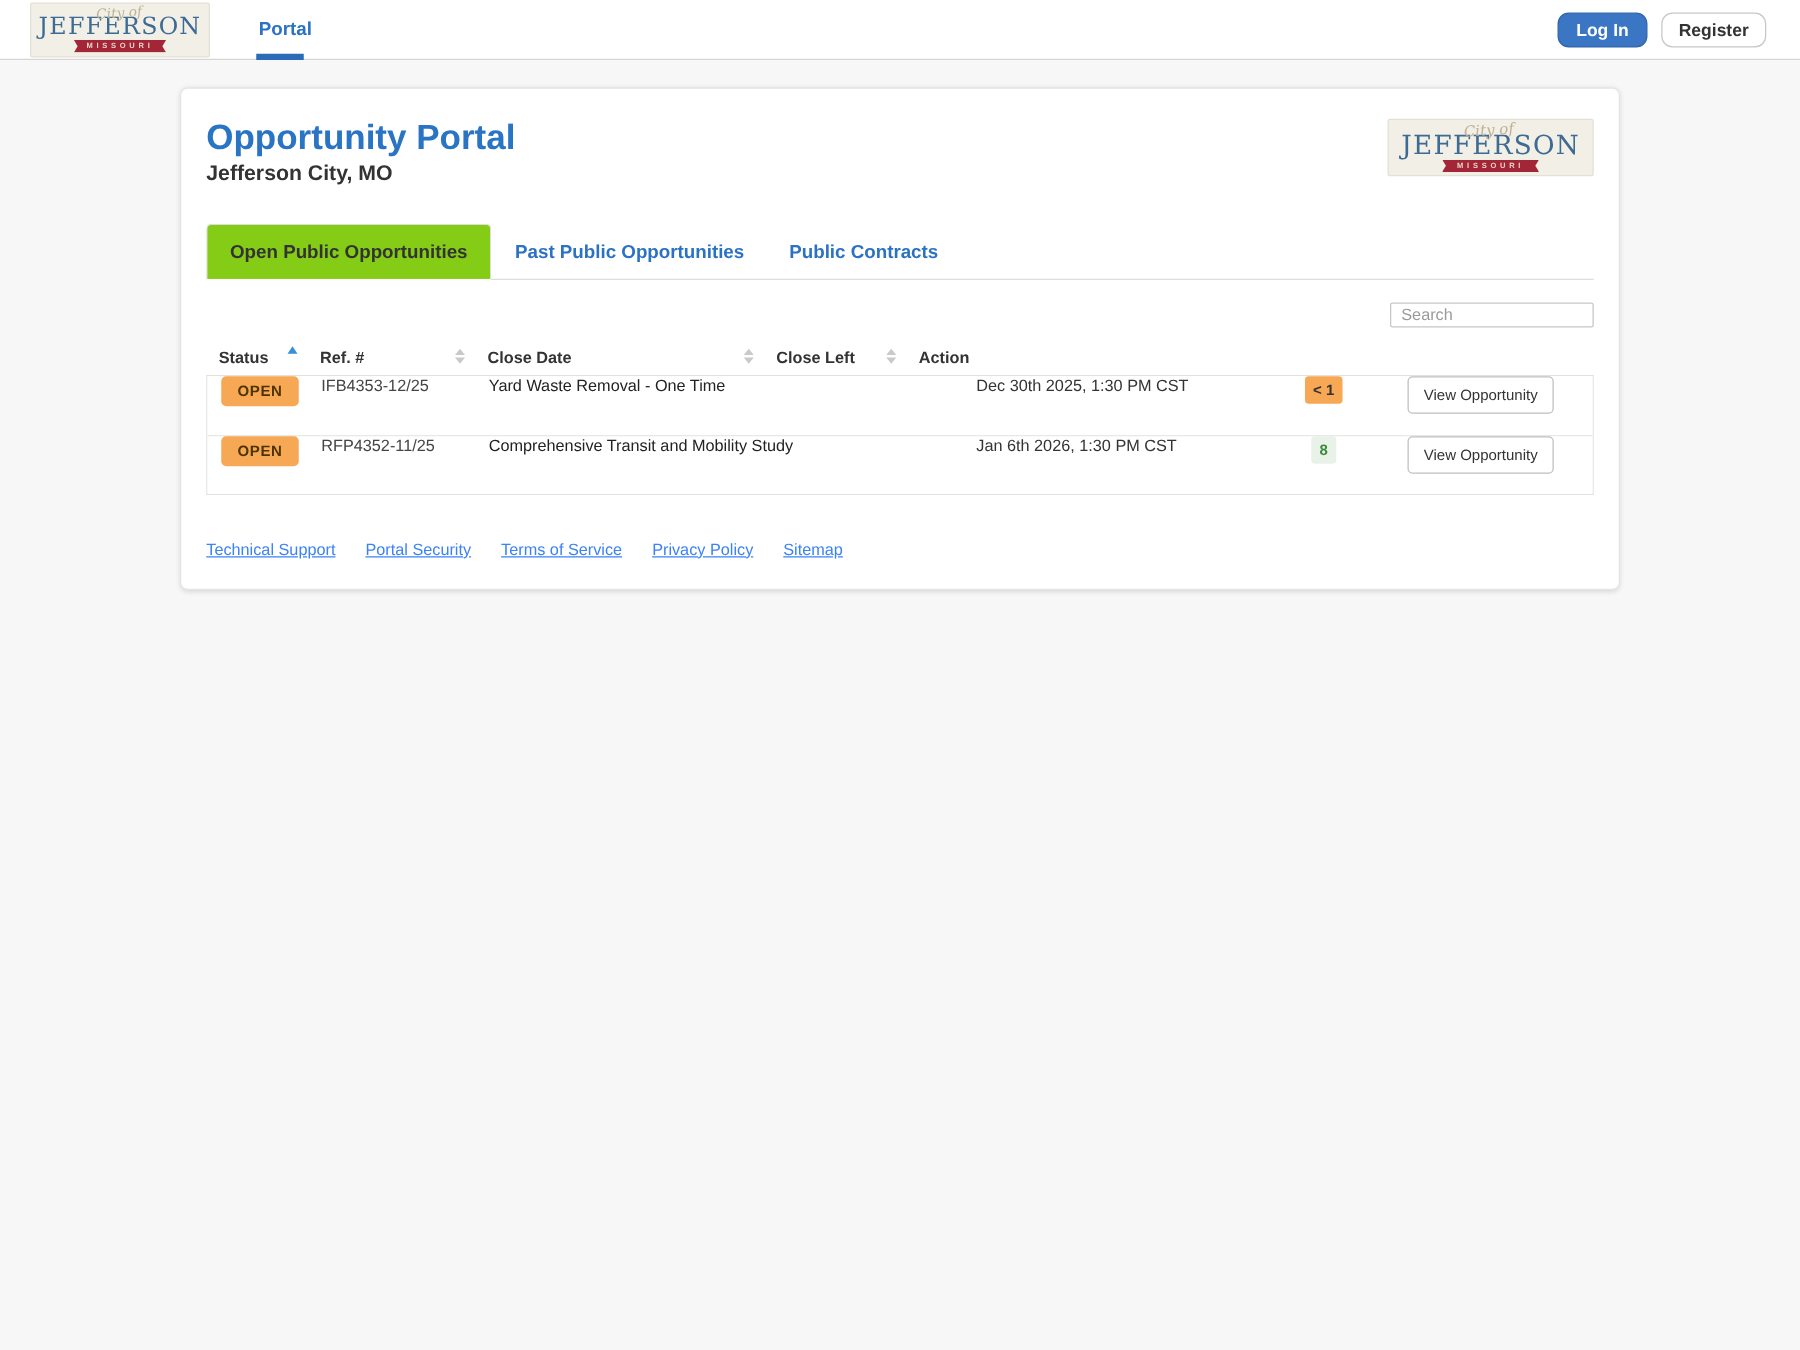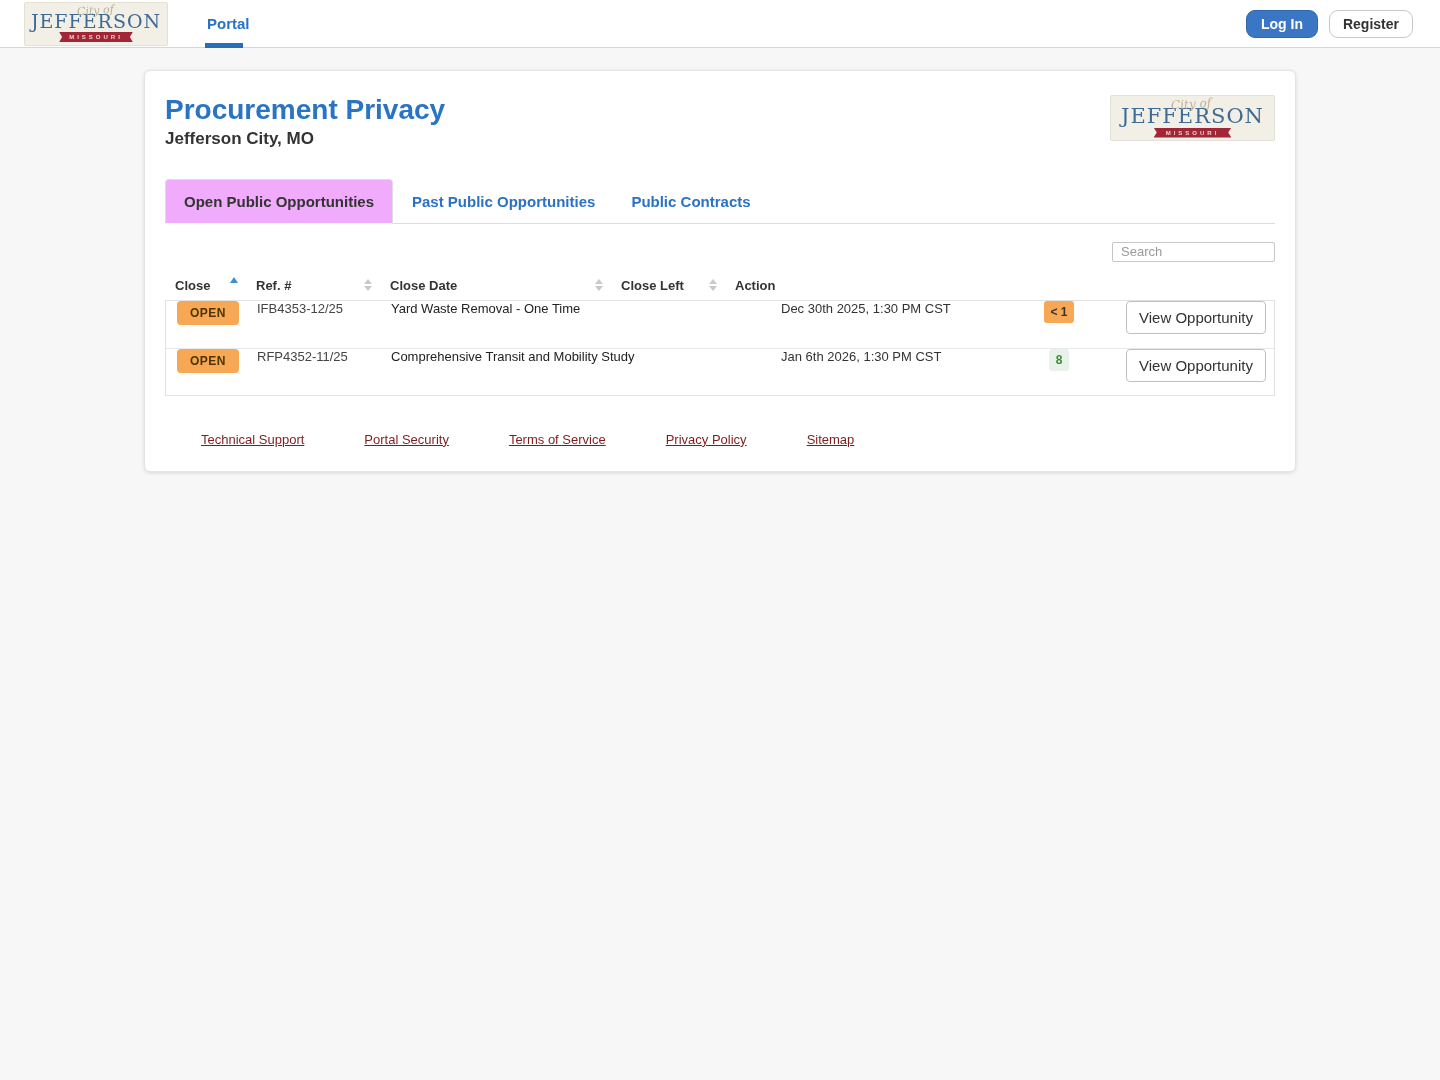--- a/index.html
+++ b/index.html
@@ -146,21 +146,21 @@
   }
   .tab {
     font-size: 15px;
     font-weight: bold;
     padding: 13px 17px;
     cursor: pointer;
     white-space: nowrap;
   }
   .tab.active {
     color: #333;
-    background: #f0abfc;
+    background: #84cc16;
     border: 1px solid #ddd;
     border-bottom: 1px solid #fff;
     border-radius: 4px 4px 0 0;
     margin-bottom: -1px;
     padding: 13px 18px;
   }
   .tab.link { color: #2b72c4; margin-left: 2px; }
 
   
   .search-row {
@@ -256,40 +256,39 @@
     min-width: 20px;
   }
   .days-badge.orange { background: #f6a854; color: #333; }
   .days-badge.green  { background: #e9f2e9; color: #3c8b3c; }
 
   .view-btn {
     background: #fff;
     border: 1px solid #bfbfbf;
     border-radius: 4px;
     color: #333;
-    font-size: 15px;
+    font-size: 12px;
     padding: 7px 12px;
     cursor: pointer;
     font-family: "Liberation Sans", sans-serif;
     white-space: nowrap;
   }
 
   
   .footer-links {
     display: flex;
     gap: 24px;
     margin-top: 36px;
     padding-bottom: 2px;
   }
   .footer-links a {
-    color: #7f1d1d;
+    color: #3b82f6;
     font-size: 13px;
     text-decoration: underline;
     cursor: pointer;
-    margin-left: 36px;
   }
 </style>
 </head>
 <body>
 
 <div class="topbar">
   <div class="jc-logo small">
     <span class="cityof">City of</span>
     <span class="name">JEFFERSON</span>
     <span class="banner">MISSOURI</span>
@@ -300,21 +299,21 @@
   </div>
   <div class="topbar-spacer"></div>
   <button class="btn-login">Log In</button>
   <button class="btn-register">Register</button>
 </div>
 
 <div class="card">
 
   <div class="card-head">
     <div>
-      <div class="page-title">Procurement Privacy</div>
+      <div class="page-title">Opportunity Portal</div>
       <div class="page-subtitle">Jefferson City, MO</div>
     </div>
     <div class="jc-logo large">
       <span class="cityof">City of</span>
       <span class="name">JEFFERSON</span>
       <span class="banner">MISSOURI</span>
     </div>
   </div>
 
   <div class="tabs">
@@ -323,21 +322,21 @@
     <div class="tab link">Public Contracts</div>
   </div>
 
   <div class="search-row">
     <input class="search-input" type="text" placeholder="Search" style="">
   </div>
 
   <div class="table">
     <div class="thead">
       <div class="th col-status">
-        <span>Close</span>
+        <span>Status</span>
         <span class="sort-asc"></span>
       </div>
       <div class="th col-ref">
         <span>Ref. #</span>
         <span class="sort-dual">
             <span class="up"></span>
             <span class="down"></span>
           </span>
       </div>
       <div class="th col-close">

